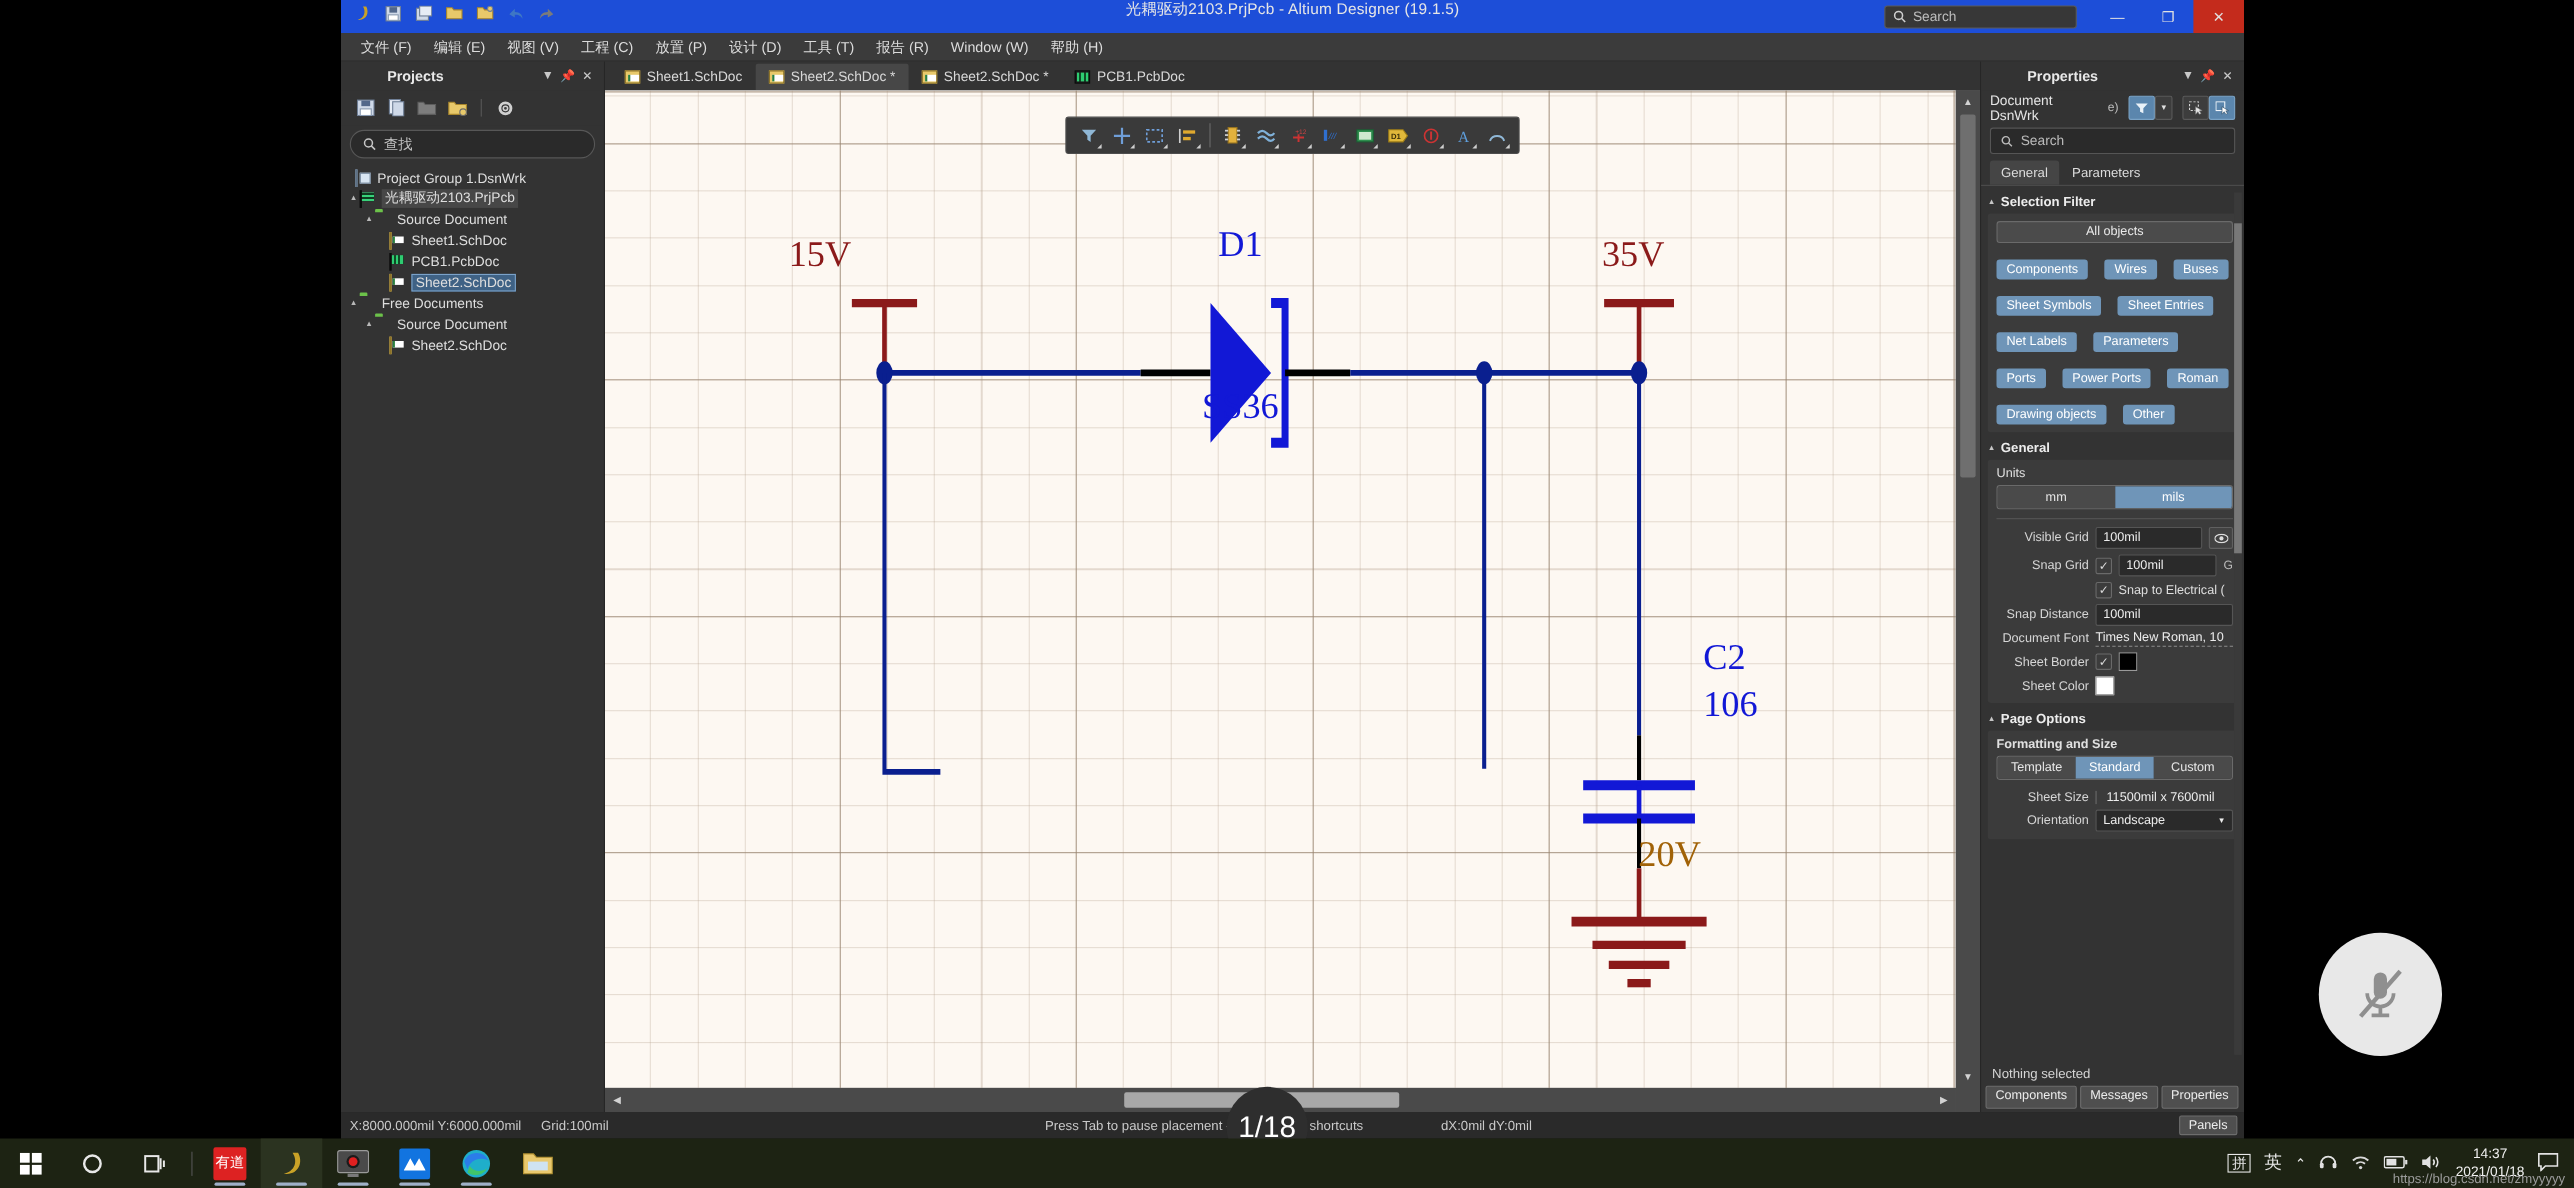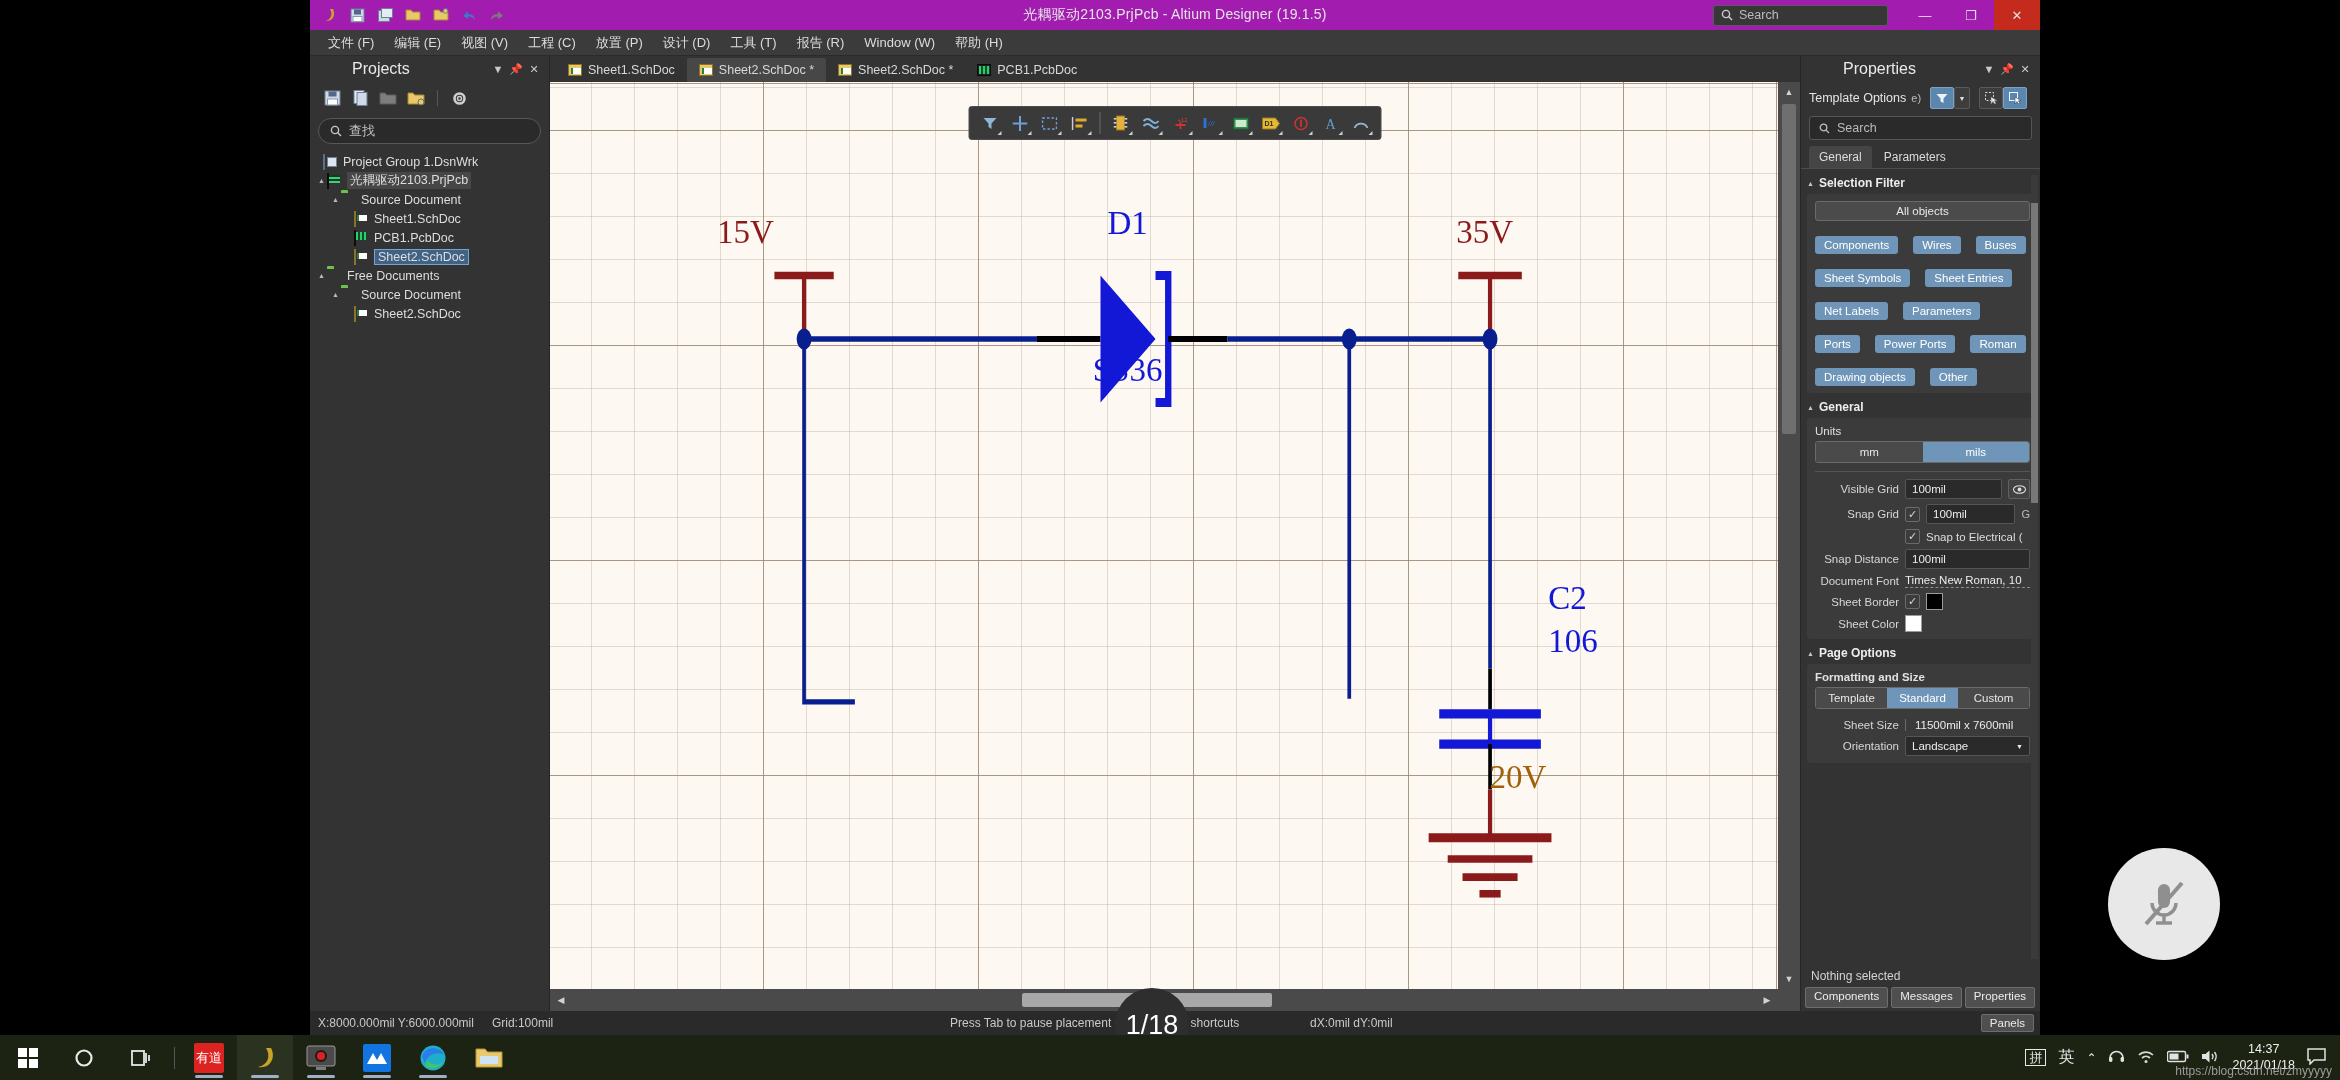--- a/index.html
+++ b/index.html
@@ -6,21 +6,21 @@
   html,body { width:2340px; height:1080px; background:#000; overflow:hidden;
     font-family:"Liberation Sans", sans-serif; }
 
   #root { position:relative; width:2340px; height:1080px; background:#000; }
 
   
   #app { position:absolute; left:310px; top:0; width:1730px; height:1035px;
          background:#2e2e2e; display:flex; flex-direction:column; }
 
   
-  .titlebar { height:30px; background:#a21caf; display:flex; align-items:center;
+  .titlebar { height:30px; background:#1d4ed8; display:flex; align-items:flex-start;
               position:relative; flex:0 0 30px; }
   .qat { display:flex; align-items:center; gap:2px; padding-left:6px; }
   .qicon { width:26px; height:24px; display:flex; align-items:center; justify-content:center;
            cursor:default; }
   .title-text { position:absolute; left:0; right:0; text-align:center;
                 color:#e6e6e6; font-size:14px; letter-spacing:.2px; pointer-events:none; }
   .tb-right { margin-left:auto; display:flex; align-items:center; height:30px; }
   .tsearch { width:175px; height:21px; background:#373737; border:1px solid #5a5a5a;
              border-radius:3px; display:flex; align-items:center; gap:6px;
              padding:0 7px; color:#bdbdbd; font-size:12.5px; margin-right:14px; }
@@ -34,21 +34,21 @@
   .menuitem { color:#dcdcdc; font-size:13px; padding:3px 10px; white-space:nowrap; }
 
   
   .body { flex:1; display:flex; min-height:0; background:#333; }
 
   
   .proj { width:240px; background:#333333; display:flex; flex-direction:column;
           border-right:1px solid #262626; }
   .panelhdr { height:26px; background:#333; display:flex; align-items:center;
               padding:0 6px 0 10px; }
-  .panelhdr .ttl { color:#e9e9e9; font-size:16px; font-weight:normal; flex:1;padding-left:32px; }
+  .panelhdr .ttl { color:#e9e9e9; font-size:13px; font-weight:bold; flex:1;padding-left:32px; }
   .hdrbtn { width:18px; height:18px; display:flex; align-items:center; justify-content:center;
             color:#c9c9c9; font-size:11px; }
   .projtoolbar { height:32px; display:flex; align-items:center; gap:8px; padding:0 12px;
                  background:#333; }
   .ptb { width:20px; height:20px; display:flex; align-items:center; justify-content:center; }
   .vsep { width:1px; height:16px; background:#575757; margin:0 3px; }
   .projsearchwrap { padding:4px 8px 6px 8px; }
   .projsearch { height:26px; background:#2a2a2a; border:1px solid #575757; border-radius:13px;
                 display:flex; align-items:center; gap:7px; padding:0 11px;
                 color:#c0c0c0; font-size:13px; }
@@ -596,21 +596,21 @@
 
       <div class="props">
         <div class="panelhdr">
           <div class="ttl">Properties</div>
           <div class="hdrbtn">▼</div>
           <div class="hdrbtn">📌</div>
           <div class="hdrbtn">✕</div>
         </div>
 
         <div class="docopts">
-          <span class="lbl">Template Options</span>
+          <span class="lbl">Document DsnWrk</span>
           <span class="sub">e)</span>
           <div style="display:flex;margin-left:4px">
             <div class="sqbtn on">
               <svg width="12" height="11" viewBox="0 0 12 11">
                   <polygon points="0.5,1 11.5,1 7.5,5.5 7.5,10 4.5,8.5 4.5,5.5" fill="#eaf2f8"></polygon>
                 </svg>
             </div>
             <div class="sqbtn" style="width:16px">
               <span style="font-size:7px;color:#e0e0e0">▼</span>
             </div>

